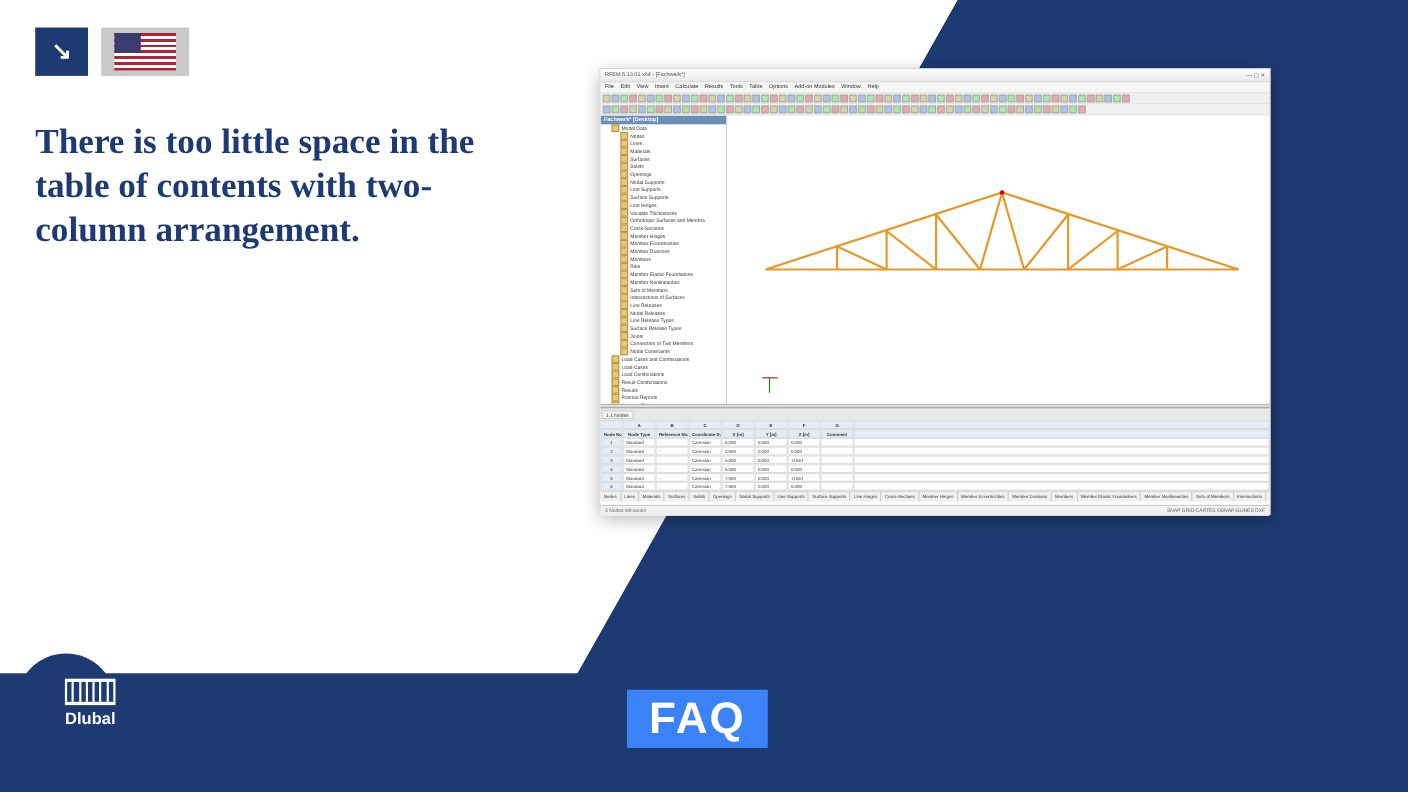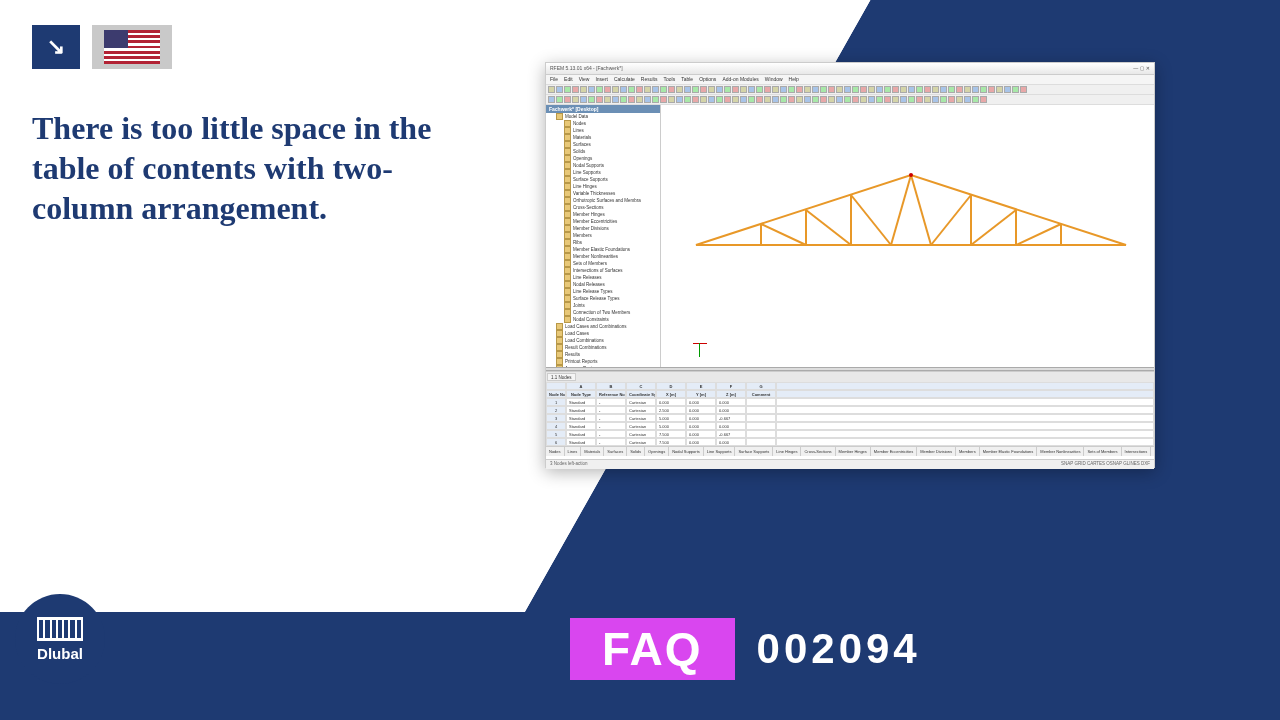--- a/index.html
+++ b/index.html
@@ -5,29 +5,29 @@
 *{margin:0;padding:0;box-sizing:border-box}
 body{width:1280px;height:720px;overflow:hidden;font-family:Georgia,serif;background:#fff;position:relative}
 .diag-bg{position:absolute;top:0;right:0;width:100%;height:100%;background:#1e3a72;clip-path:polygon(68% 0,100% 0,100% 100%,0 100%,0 85%,41% 85%)}
 .white-area{position:absolute;top:0;left:0;width:100%;height:100%;background:#fff;clip-path:polygon(0 0,68% 0,41% 85%,0 85%)}
 .top-icons{position:absolute;top:25px;left:32px;display:flex;gap:12px;align-items:center}
 .arrow-box{width:48px;height:44px;background:#1e3a72;display:flex;align-items:center;justify-content:center;color:#fff;font-size:22px;font-weight:bold}
 .flag-box{width:80px;height:44px;background:#c9c9c9;display:flex;align-items:center;justify-content:center;position:relative}
 .flag{width:56px;height:34px;background:linear-gradient(180deg,#b22234 0%,#b22234 7.7%,#fff 7.7%,#fff 15.4%,#b22234 15.4%,#b22234 23.1%,#fff 23.1%,#fff 30.8%,#b22234 30.8%,#b22234 38.5%,#fff 38.5%,#fff 46.2%,#b22234 46.2%,#b22234 53.8%,#fff 53.8%,#fff 61.5%,#b22234 61.5%,#b22234 69.2%,#fff 69.2%,#fff 76.9%,#b22234 76.9%,#b22234 84.6%,#fff 84.6%,#fff 92.3%,#b22234 92.3%);position:relative}
 .flag::before{content:"";position:absolute;top:0;left:0;width:24px;height:18px;background:#3c3b6e}
 .headline{position:absolute;top:108px;left:32px;width:420px;font-size:32px;font-weight:bold;line-height:1.25;color:#1e3a72}
-.logo{position:absolute;bottom:36px;left:15px;width:90px;height:90px;border-radius:50%;background:#1e3a72;display:flex;flex-direction:column;align-items:center;justify-content:center;color:#fff}
+.logo{position:absolute;bottom:36px;left:15px;width:90px;height:90px;border-radius:50%;background:#1e3a72;display:flex;flex-direction:column;align-items:flex-end;justify-content:center;color:#fff}
 .logo-icon{width:46px;height:24px;position:relative;margin-bottom:4px}
 .logo-icon::before{content:"";position:absolute;top:0;left:0;width:100%;height:3px;background:#fff}
 .logo-icon::after{content:"";position:absolute;bottom:0;left:0;width:100%;height:3px;background:#fff}
 .logo-bars{position:absolute;top:3px;left:0;width:100%;height:18px;display:flex;justify-content:space-between}
 .logo-bars span{width:2px;height:100%;background:#fff}
 .logo-text{font-family:Arial,sans-serif;font-size:15px;font-weight:bold}
 .faq-row{position:absolute;bottom:40px;left:570px;display:flex;align-items:center;gap:22px}
-.faq-badge{background:#d946ef;color:#fff;font-family:Arial,sans-serif;font-size:46px;font-weight:900;padding:4px 32px;letter-spacing:2px}
+.faq-badge{background:#3b82f6;color:#fff;font-family:Arial,sans-serif;font-size:40px;font-weight:900;padding:4px 20px;letter-spacing:2px}
 .faq-num{color:#fff;font-family:Arial,sans-serif;font-size:42px;font-weight:bold;letter-spacing:4px}
 .screenshot{position:absolute;top:62px;left:545px;width:610px;height:406px;background:#fff;border:1px solid #ccc;box-shadow:0 4px 16px rgba(0,0,0,0.3);font-family:Arial,sans-serif;font-size:4px;color:#333}
 .ss-title{height:12px;background:linear-gradient(#fff,#e8e8e8);border-bottom:1px solid #ccc;padding:2px 4px;font-size:5px;color:#555;display:flex;justify-content:space-between}
 .ss-menu{height:10px;background:#f5f5f5;border-bottom:1px solid #ddd;padding:1px 4px;font-size:5px;color:#333;display:flex;gap:6px}
 .ss-toolbar{height:10px;background:#f0f0f0;border-bottom:1px solid #ddd;display:flex;gap:1px;padding:1px 2px}
 .tb-ico{width:7px;height:7px;background:#d4d4a8;border:1px solid #aaa}
 .tb-ico.b{background:#a8c4e8}
 .tb-ico.g{background:#a8e8a8}
 .tb-ico.r{background:#e8a8a8}
 .ss-body{display:flex;height:262px}
@@ -79,21 +79,20 @@
         <span></span>
         <span></span>
         <span></span>
       </div>
   </div>
   <div class="logo-text">Dlubal</div>
 </div>
 
 <div class="faq-row">
   <div class="faq-badge">FAQ</div>
-  <div class="faq-num">002094</div>
 </div>
 
 <div class="screenshot">
   <div class="ss-title">
     <span>RFEM 5.13.01 x64 - [Fachwerk*]</span>
     <span>— ▢ ✕</span>
   </div>
   <div class="ss-menu" id="menubar">
       <span>File</span>
       <span>Edit</span>

